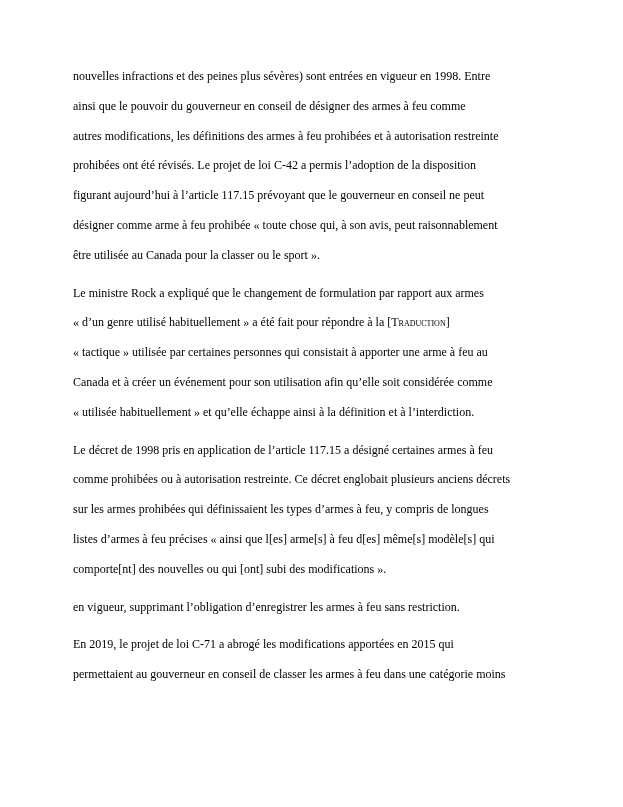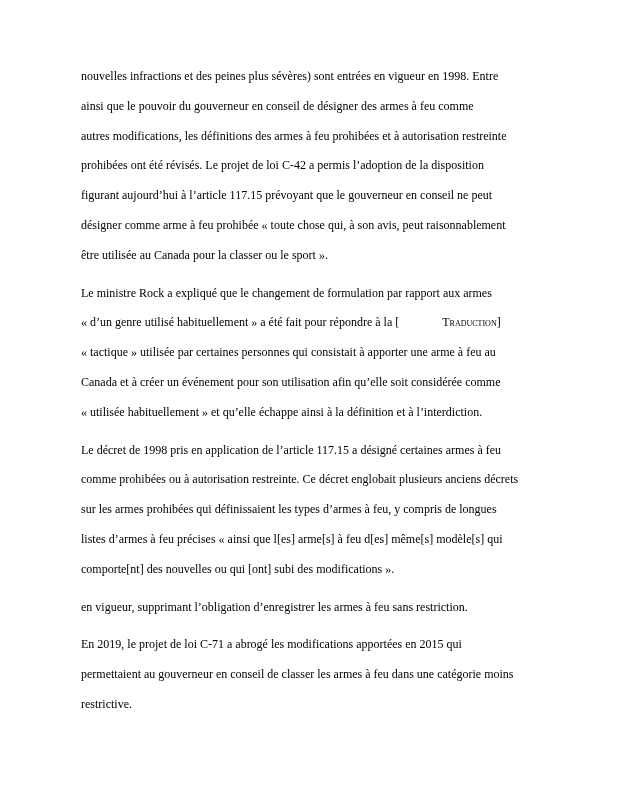--- a/index.html
+++ b/index.html
@@ -15,29 +15,29 @@
     box-sizing: border-box;
     padding: 62px 60px 0 73px;
     overflow: hidden;
   }
   .text-block {
     font-family: "Liberation Serif", "DejaVu Serif", serif;
     font-size: 12px;
     color: #000000;
   }
   .paragraph {
-    margin: 0 0 8px 8px;
+    margin: 0 0 8px 0;
   }
   .line {
     line-height: 29.8px;
     white-space: pre;
   }
   .seg-normal { font-style: normal; }
   .seg-italic { font-style: italic; }
-  .seg-smallcaps { font-variant: small-caps; padding-left: 43px; }
+  .seg-smallcaps { font-variant: small-caps; }
 </style>
 </head>
 <body>
 
 <div class="page">
   <div class="text-block" id="doc">
       <div class="paragraph">
         <div class="line"><span class="seg-normal">nouvelles infractions et des peines plus sévères) sont entrées en vigueur en 1998. Entre</span></div>
         <div class="line"><span class="seg-normal">ainsi que le pouvoir du gouverneur en conseil de désigner des armes à feu comme</span></div>
         <div class="line"><span class="seg-normal">autres modifications, les définitions des armes à feu prohibées et à autorisation restreinte</span></div>
@@ -59,16 +59,15 @@
         <div class="line"><span class="seg-normal">sur les armes prohibées qui définissaient les types d’armes à feu, y compris de longues</span></div>
         <div class="line"><span class="seg-normal">listes d’armes à feu précises « ainsi que l[es] arme[s] à feu d[es] même[s] modèle[s] qui</span></div>
         <div class="line"><span class="seg-normal">comporte[nt] des nouvelles ou qui [ont] subi des modifications ».</span></div>
       </div>
       <div class="paragraph">
         <div class="line"><span class="seg-normal">en vigueur, supprimant l’obligation d’enregistrer les armes à feu sans restriction.</span></div>
       </div>
       <div class="paragraph">
         <div class="line"><span class="seg-normal">En 2019, le projet de loi C-71 a abrogé les modifications apportées en 2015 qui</span></div>
         <div class="line"><span class="seg-normal">permettaient au gouverneur en conseil de classer les armes à feu dans une catégorie moins</span></div>
-        <div class="line"><span class="seg-normal">restrictive.</span></div>
       </div>
     </div>
 </div>
 
 </body></html>

